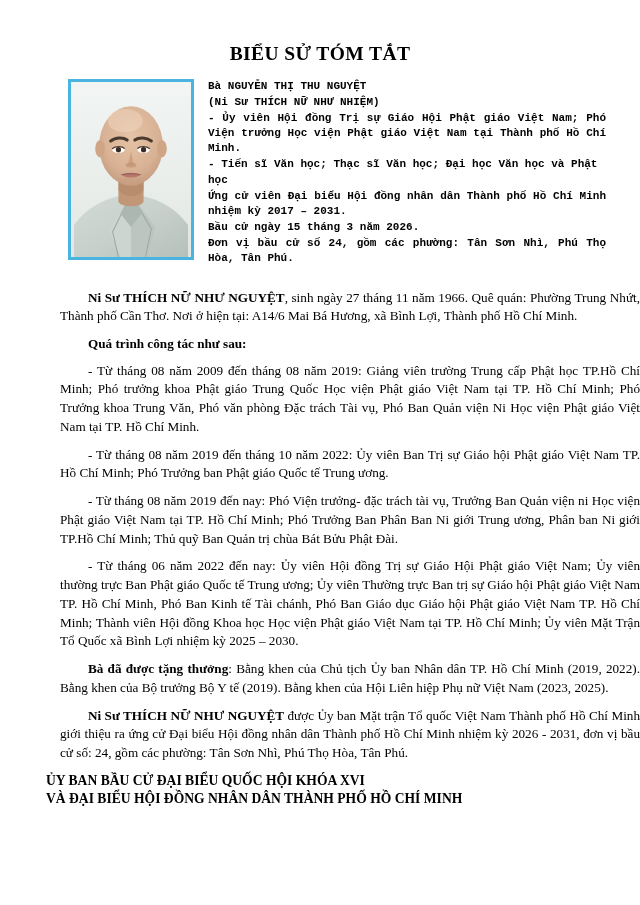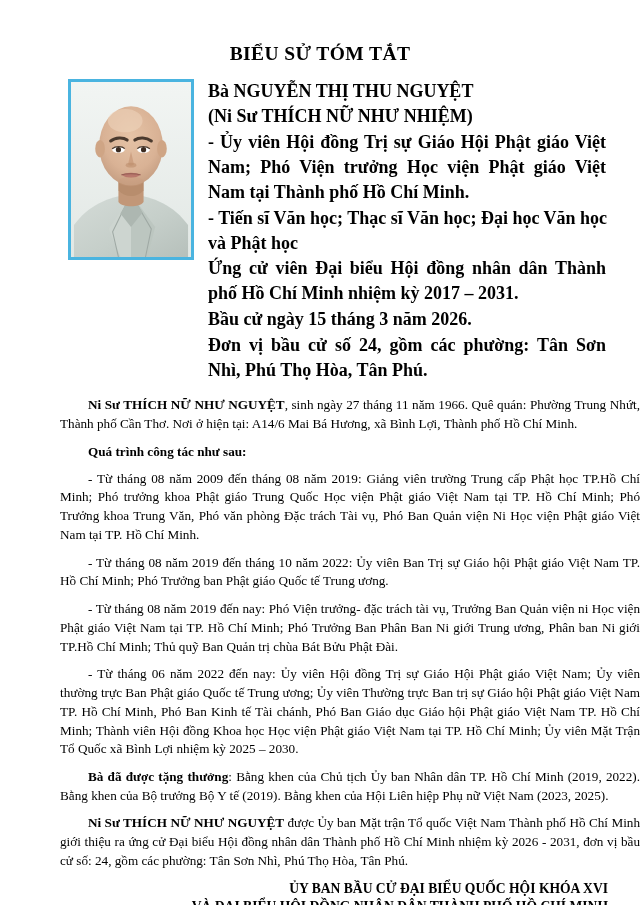--- a/index.html
+++ b/index.html
@@ -54,22 +54,23 @@
     overflow: hidden;
   }
   .photo-frame svg {
     display: block;
     width: 100%;
     height: 100%;
   }
 
   .intro-block {
     margin-left: 140px;
-    font-size: 18px;
+    font-size: 11px;
     line-height: 1.38;
+    font-family: Liberation Mono, monospace;
   }
   .intro-line {
     font-weight: bold;
     margin: 0 0 1px 0;
   }
   .intro-para {
     font-weight: bold;
     margin: 0 2px 1px 0;
     text-align: justify;
     text-justify: inter-word;
@@ -89,21 +90,21 @@
     text-justify: inter-word;
   }
   .para.tight { margin-bottom: 8px; }
   .b { font-weight: bold; }
 
   
   .footer-zone {
     margin-top: 4px;
     padding-left: 46px;
     padding-right: 32px;
-    text-align: right;
+    text-align: left;
     font-weight: bold;
     font-size: 13.6px;
     line-height: 1.32;
   }
   .footer-line { margin: 0; }
 </style>
 </head>
 <body>
 
 <div class="page">

